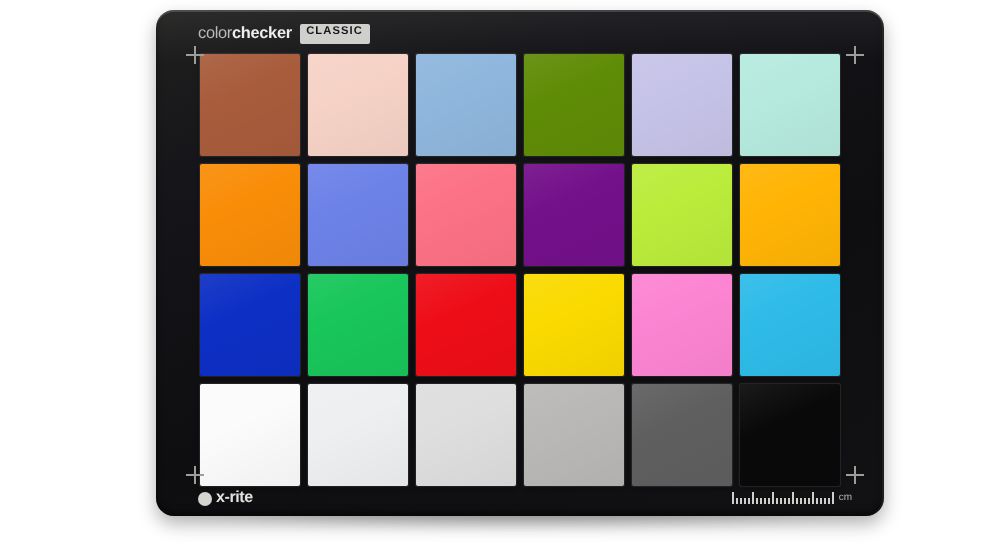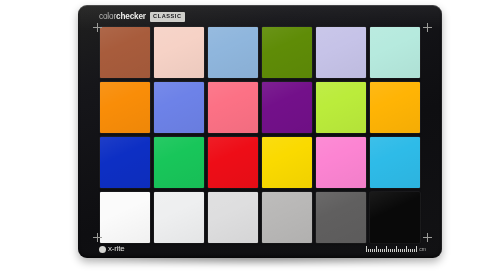--- a/index.html
+++ b/index.html
@@ -113,21 +113,21 @@
   }
   #xrite-mark {
     width: 7px; height: 7px;
     border-radius: 50%;
     background: #d5d5d2;
     display: inline-block;
     flex: none;
   }
   #xrite-word {
     font-size: 8px;
-    font-weight: 400;
+    font-weight: 700;
     letter-spacing: -0.2px;
     line-height: 1;
     color: #e2e2e0;
     white-space: nowrap;
     text-align: center;
   }
 
   
   #scale {
     position: absolute;

